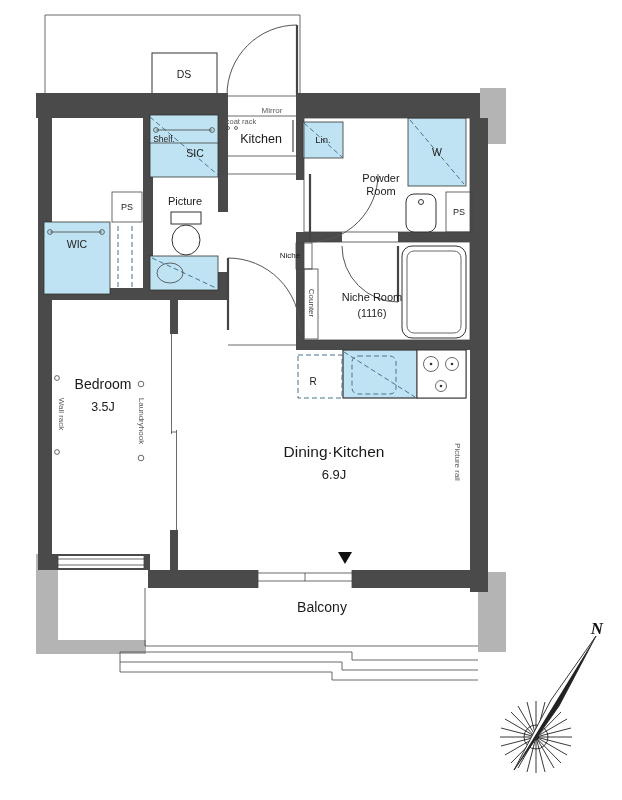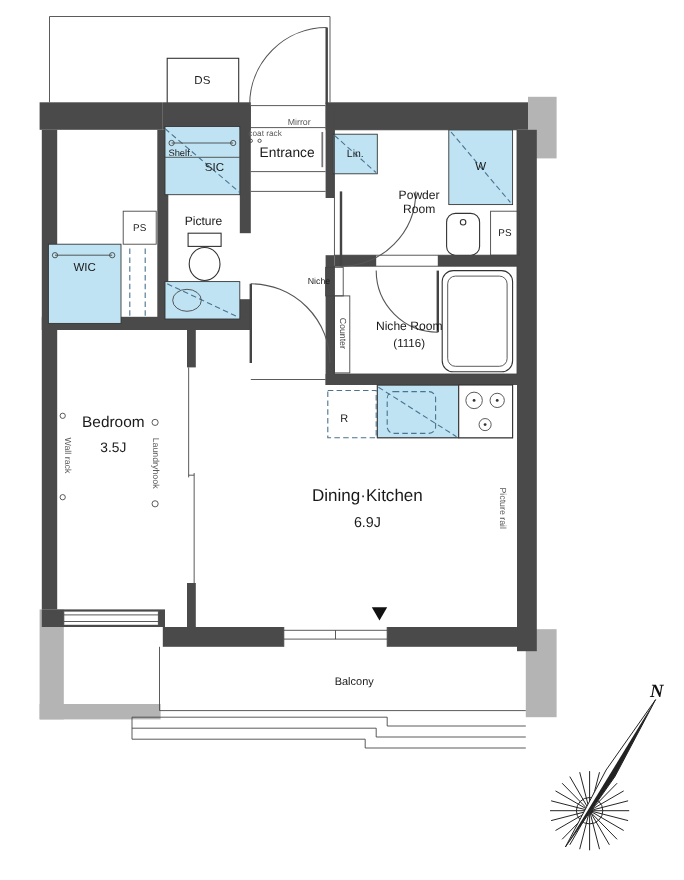--- a/index.html
+++ b/index.html
@@ -201,37 +201,37 @@
     <circle cx="536" cy="737" r="12"></circle>
     <circle cx="536" cy="737" r="2.5" fill="#222"></circle>
     <polygon points="596,636 559,706 514,770 551,700" fill="#fff"></polygon>
     <polygon points="596,636 559,706 514,770" fill="#222" stroke="none"></polygon>
   </g>
 </svg>
 
   <div class="lbl" style="left:184px;top:74px;font-size:10.5px">DS</div>
   <div class="lbl g" style="left:272px;top:111px;font-size:8px">Mirror</div>
   <div class="lbl g" style="left:241px;top:121px;font-size:7.5px">coat rack</div>
-  <div class="lbl" style="left:261px;top:139px;font-size:12.5px">Entrance</div>
+  <div class="lbl" style="left:261px;top:139px;font-size:12.5px">Kitchen</div>
   <div class="lbl" style="left:164px;top:139px;font-size:8.5px">Shelf.</div>
   <div class="lbl" style="left:195px;top:153px;font-size:10.5px">SIC</div>
   <div class="lbl" style="left:323px;top:140px;font-size:9.5px">Lin.</div>
   <div class="lbl wrap" style="left:381px;top:153px;font-size:11px">Powder Room</div>
   <div class="lbl" style="left:437px;top:152px;font-size:10.5px">W</div>
   <div class="lbl" style="left:127px;top:207px;font-size:9px">PS</div>
   <div class="lbl" style="left:459px;top:212px;font-size:9px">PS</div>
   <div class="lbl" style="left:185px;top:202px;font-size:11px">Picture</div>
   <div class="lbl" style="left:77px;top:244px;font-size:10.5px">WIC</div>
   <div class="lbl" style="left:290px;top:256px;font-size:8px">Niche</div>
   <div class="lbl v" style="left:311px;top:303px;font-size:8px;color:#444">Counter</div>
   <div class="lbl" style="left:372px;top:298px;font-size:11px">Niche Room</div>
   <div class="lbl" style="left:372px;top:313px;font-size:10.5px">(1116)</div>
   <div class="lbl" style="left:103px;top:384px;font-size:14px">Bedroom</div>
   <div class="lbl" style="left:103px;top:407px;font-size:12.5px">3.5J</div>
   <div class="lbl" style="left:313px;top:382px;font-size:10px">R</div>
   <div class="lbl" style="left:334px;top:452px;font-size:15.5px">Dining·Kitchen</div>
   <div class="lbl" style="left:334px;top:475px;font-size:13px">6.9J</div>
-  <div class="lbl" style="left:322px;top:621px;font-size:10px">Balcony</div>
+  <div class="lbl" style="left:322px;top:607px;font-size:14px">Balcony</div>
   <div class="lbl v g" style="left:61px;top:414px;font-size:8px">Wall rack</div>
   <div class="lbl v g" style="left:141px;top:421px;font-size:8px">Laundryhook</div>
   <div class="lbl v g" style="left:457px;top:462px;font-size:8px">Picture rail</div>
   <div class="lbl north" style="left:597px;top:629px;font-size:17px">N</div>
 </div>
 
 </body></html>

